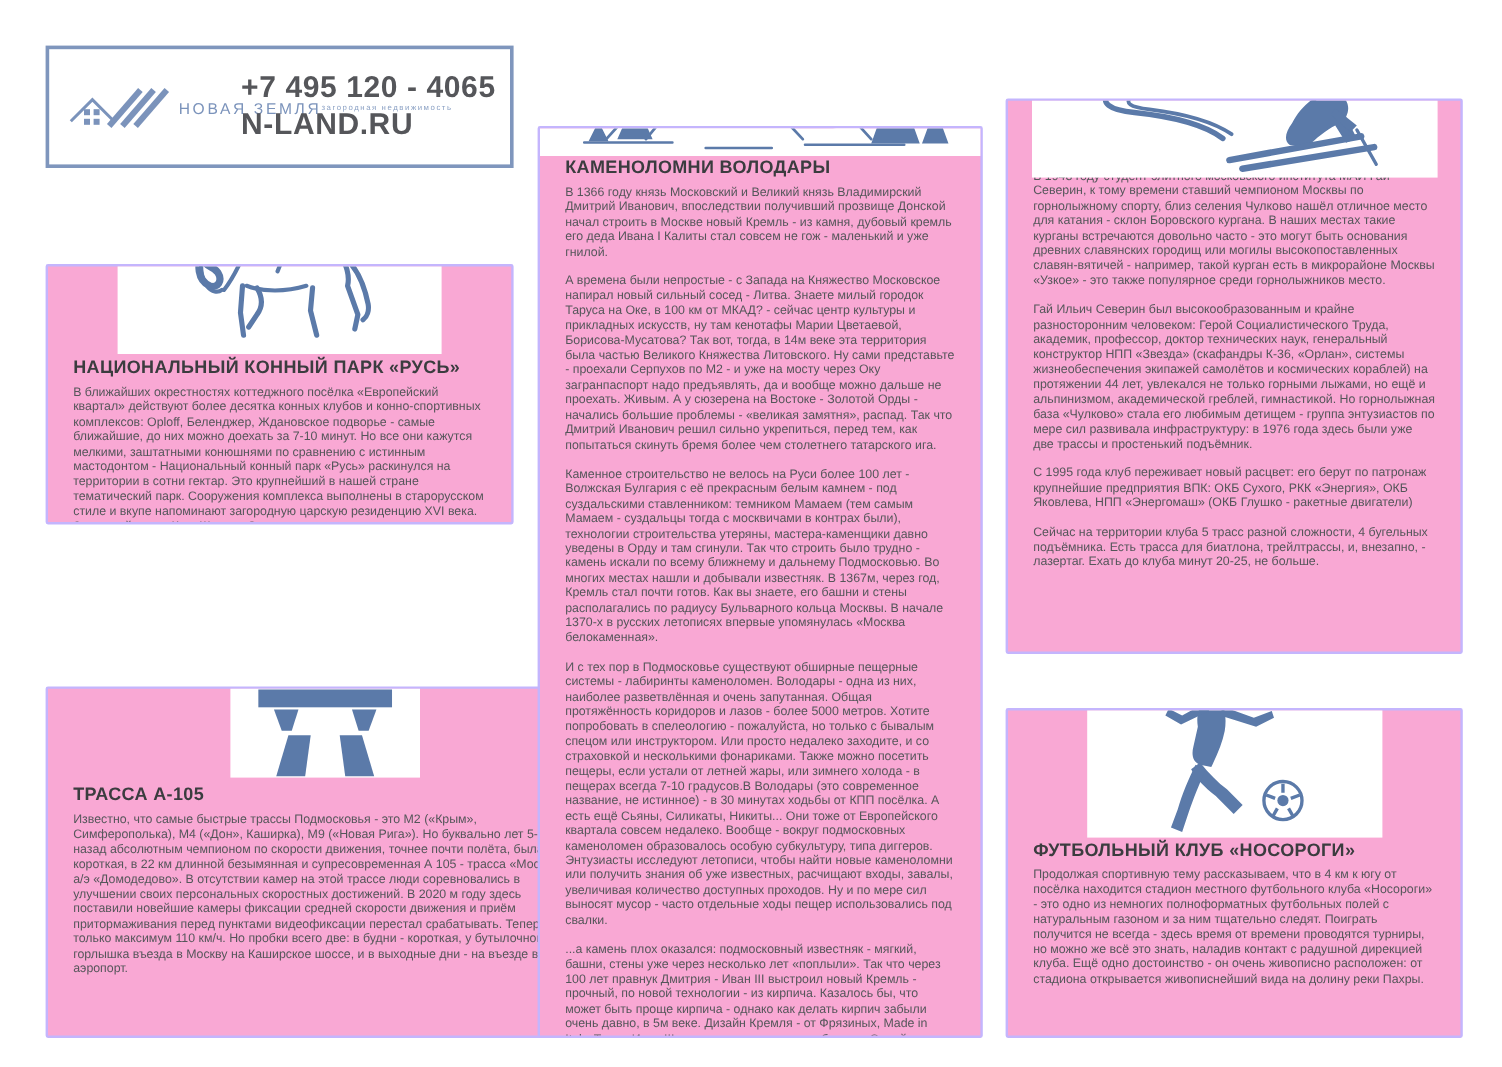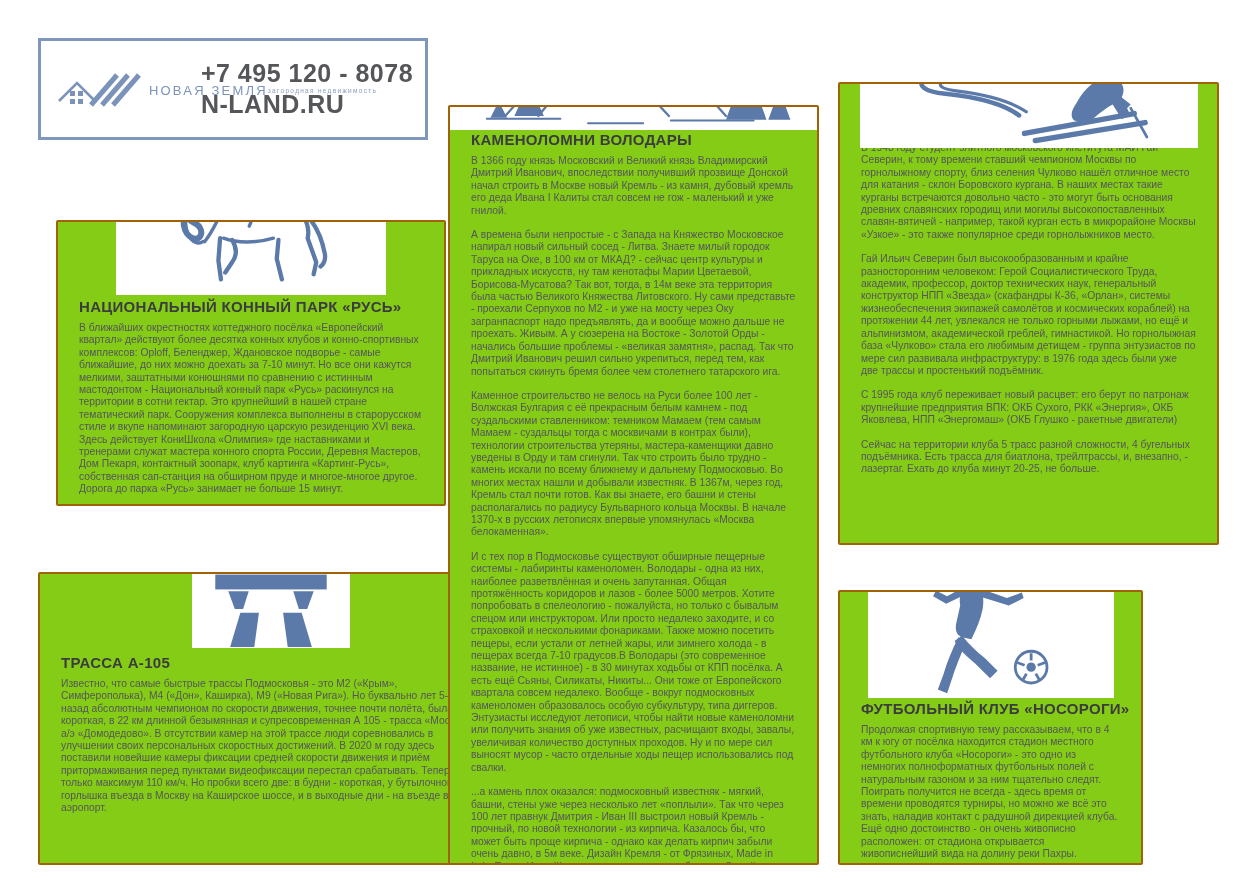--- a/index.html
+++ b/index.html
@@ -18,51 +18,51 @@
     box-sizing:border-box;
   }
   .logo{display:flex;flex-direction:row;align-items:center;width:132px;}
   .logo svg{display:block;}
   .logo-name{color:#7b93bb;font-size:13px;letter-spacing:2.2px;margin-top:2px;white-space:nowrap;}
   .logo-tagline{color:#8ba1c4;font-size:6.5px;letter-spacing:1.3px;margin-top:2px;white-space:nowrap;}
   .contact{display:flex;flex-direction:column;justify-content:center;}
   .phone,.site{color:#55565a;font-weight:bold;font-size:25px;letter-spacing:.5px;line-height:1.25;white-space:nowrap;}
   
   .card{
-    position:absolute;background:#84cc16;
-    border:2px solid #a16207;border-radius:2px;
+    position:absolute;background:#f9a8d4;
+    border:2px solid #c4b5fd;border-radius:2px;
     box-sizing:border-box;
     padding:0 21px;
     overflow:hidden;
   }
   .card h2{
     margin:0 0 7px 0;
     font-size:15px;font-weight:bold;color:#3b3c3f;letter-spacing:.3px;
     white-space:nowrap;
   }
   .card p{
     margin:0 0 12px 0;
     font-size:10.3px;line-height:12.4px;color:#55565a;
   }
   .illu{
     position:absolute;left:50%;transform:translateX(-50%);
     background:#fff;padding:0 16px;
     display:flex;align-items:center;justify-content:center;
   }
   .illu svg{display:block;}
   
-  .card-horse   {left:38px; top:220px;width:390px;height:286px;padding-top:76px;margin-left:18px;}
+  .card-horse   {left:38px; top:220px;width:390px;height:217px;padding-top:76px;}
   .card-horse    .illu{top:-75px;width:238px;height:148px;}
   .card-road    {left:38px; top:572px;width:466px;height:293px;padding-top:80px;}
   .card-road     .illu{top:-59px;width:126px;height:133px;}
   .card-quarry  {left:448px;top:105px;width:371px;height:760px;padding-top:24px;}
   .card-quarry   .illu{top:-76px;width:376px;height:99px;padding:0 4px;}
   .card-ski     {left:838px;top:82px; width:381px;height:463px;padding-top:34px;}
   .card-ski      .illu{top:-48px;width:306px;height:112px;}
-  .card-football{left:838px;top:590px;width:305px;height:275px;padding-top:108px;}
+  .card-football{left:838px;top:590px;width:381px;height:275px;padding-top:108px;}
   .card-football .illu{top:-36px;width:214px;height:142px;}
 </style>
 </head>
 <body>
 
 <div class="page">
 
   <div class="header-box">
     <div class="logo">
       <span>
@@ -80,21 +80,21 @@
             <path d="M38,36 L64,6"></path>
               <path d="M49,36 L75,6"></path>
               <path d="M60,36 L86,6"></path>
           </g>
         </svg>
       </span>
       <span class="logo-name">НОВАЯ ЗЕМЛЯ</span>
       <span class="logo-tagline">загородная недвижимость</span>
     </div>
     <div class="contact">
-      <span class="phone">+7 495 120 - 8078</span>
+      <span class="phone">+7 495 120 - 4065</span>
       <span class="site">N-LAND.RU</span>
     </div>
   </div>
 
   <section class="card card-horse">
     <div class="illu">
       <svg width="206" height="146" viewBox="0 0 240 160">
         <g fill="none" stroke="#5b7aa9" stroke-linecap="round" stroke-linejoin="round">
           <path stroke-width="7" d="M98,64 C80,48 58,50 47,66 C38,79 41,95 52,100 C60,103 65,95 60,87 C56,81 49,82 47,76"></path>
           <path stroke-width="4" d="M47,66 C42,78 43,92 50,101 C54,106 60,107 64,104"></path>

